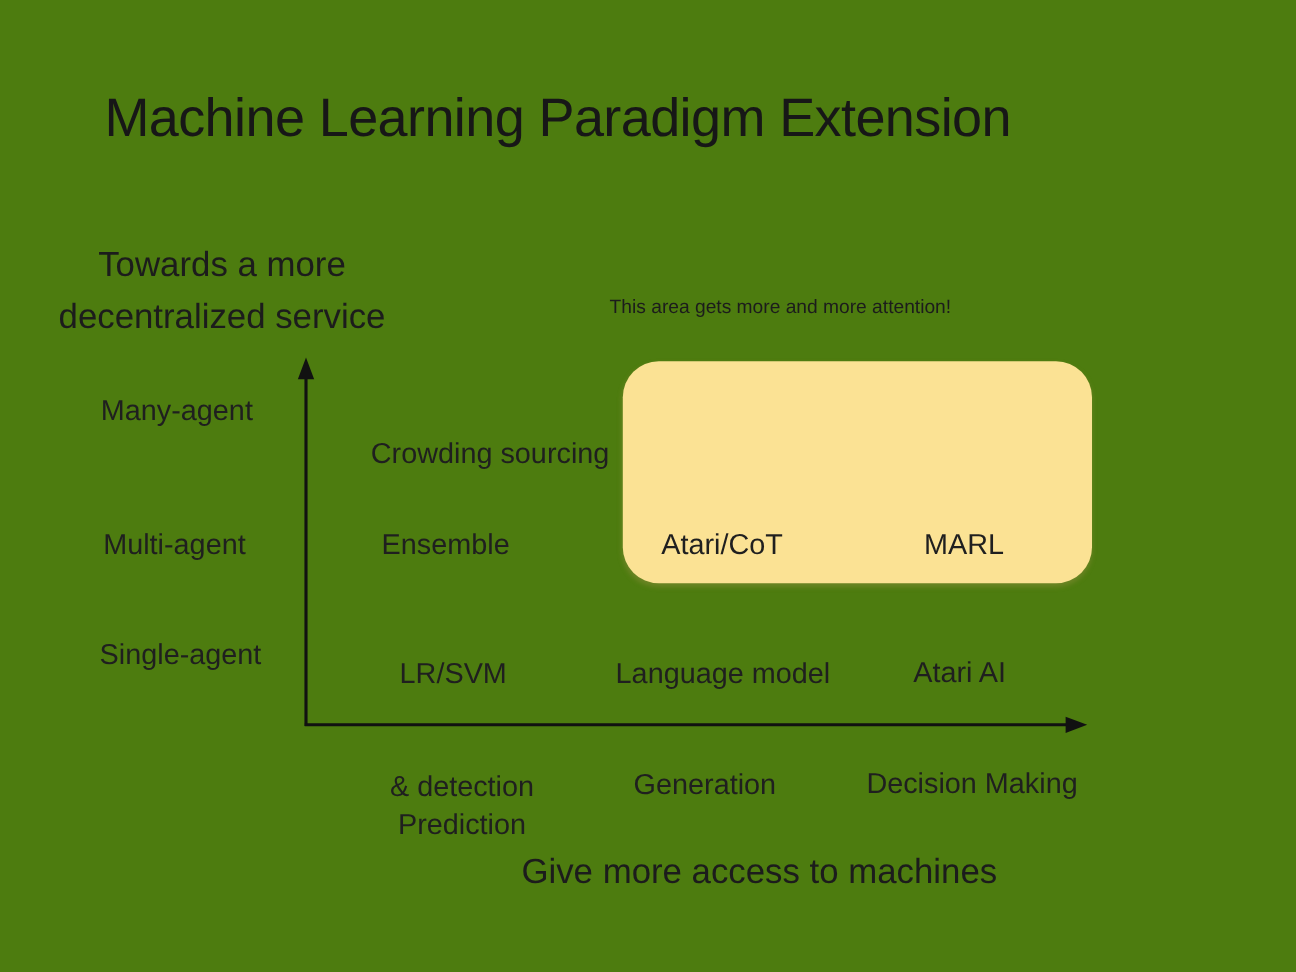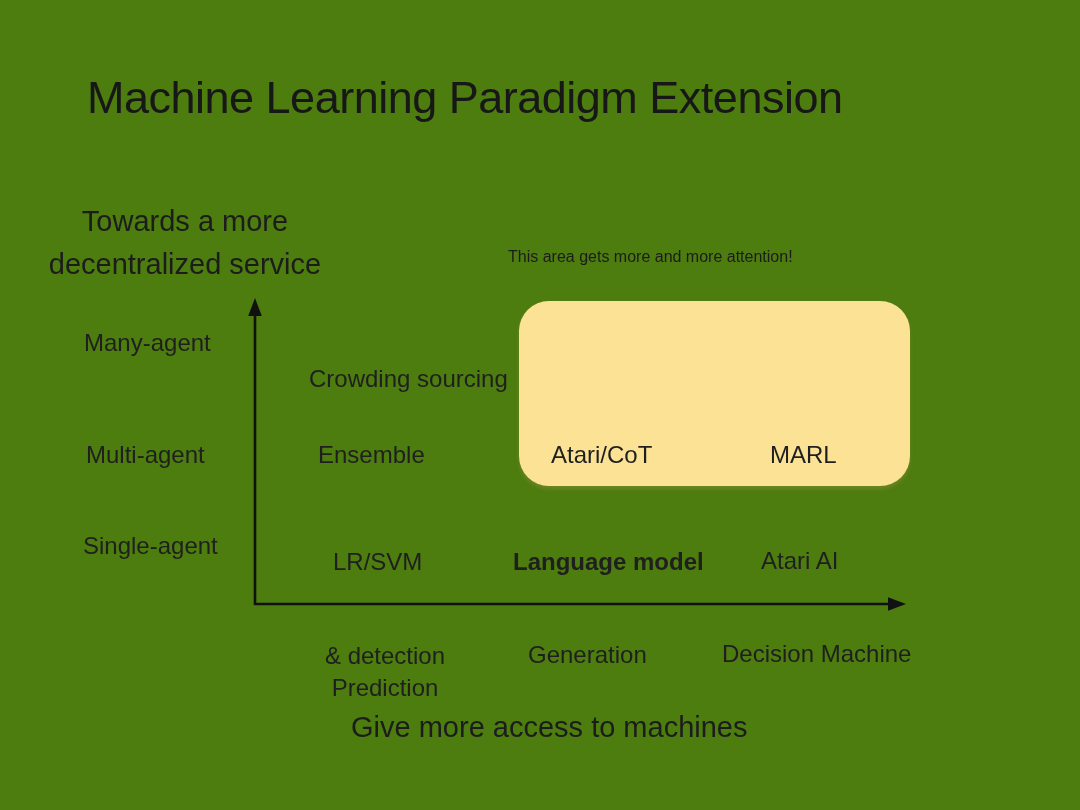--- a/index.html
+++ b/index.html
@@ -52,35 +52,35 @@
   .lbl { font-size: 24px; color: #1f1f1f; }
   .row-label-many   { left: 84px;  top: 329px; }
   .row-label-multi  { left: 86px;  top: 441px; }
   .row-label-single { left: 83px;  top: 532px; }
   .cell-crowding  { left: 309px; top: 329px; margin-top: 36px; }
   .cell-iot       { left: 570px; top: 328px; }
   .cell-ensemble  { left: 318px; top: 441px; }
   .cell-gans      { left: 551px; top: 441px; }
   .cell-marl      { left: 770px; top: 441px; }
   .cell-lrsvm     { left: 333px; top: 548px; }
-  .cell-langmodel { left: 513px; top: 548px; font-weight: bold; }
+  .cell-langmodel { left: 513px; top: 548px; }
   .cell-atari     { left: 761px; top: 547px; }
   .x-label-prediction {
     left: 305px; top: 640px;
     width: 160px;
     text-align: center;
     line-height: 32px;
     white-space: normal;
   }
   .x-label-generation { left: 528px; top: 641px; }
   .x-label-decision   { left: 722px; top: 640px; }
   .x-caption {
     left: 351px; top: 711px;
     width: 480px;
-    text-align: left;
+    text-align: right;
     font-size: 29px;
     color: #1c1c1c;
   }
 </style>
 </head>
 <body>
 
 <div class="slide">
 
   <div class="abs title">Machine Learning Paradigm Extension</div>
@@ -111,17 +111,17 @@
   <div class="abs lbl cell-marl">MARL</div>
   <div class="abs lbl cell-lrsvm">LR/SVM</div>
   <div class="abs lbl cell-langmodel">Language model</div>
   <div class="abs lbl cell-atari">Atari AI</div>
 
   <div class="abs lbl x-label-prediction">
     <div>&amp; detection</div>
     <div>Prediction</div>
   </div>
   <div class="abs lbl x-label-generation">Generation</div>
-  <div class="abs lbl x-label-decision">Decision Machine</div>
+  <div class="abs lbl x-label-decision">Decision Making</div>
 
   <div class="abs x-caption">Give more access to machines</div>
 
 </div>
 
 </body></html>

